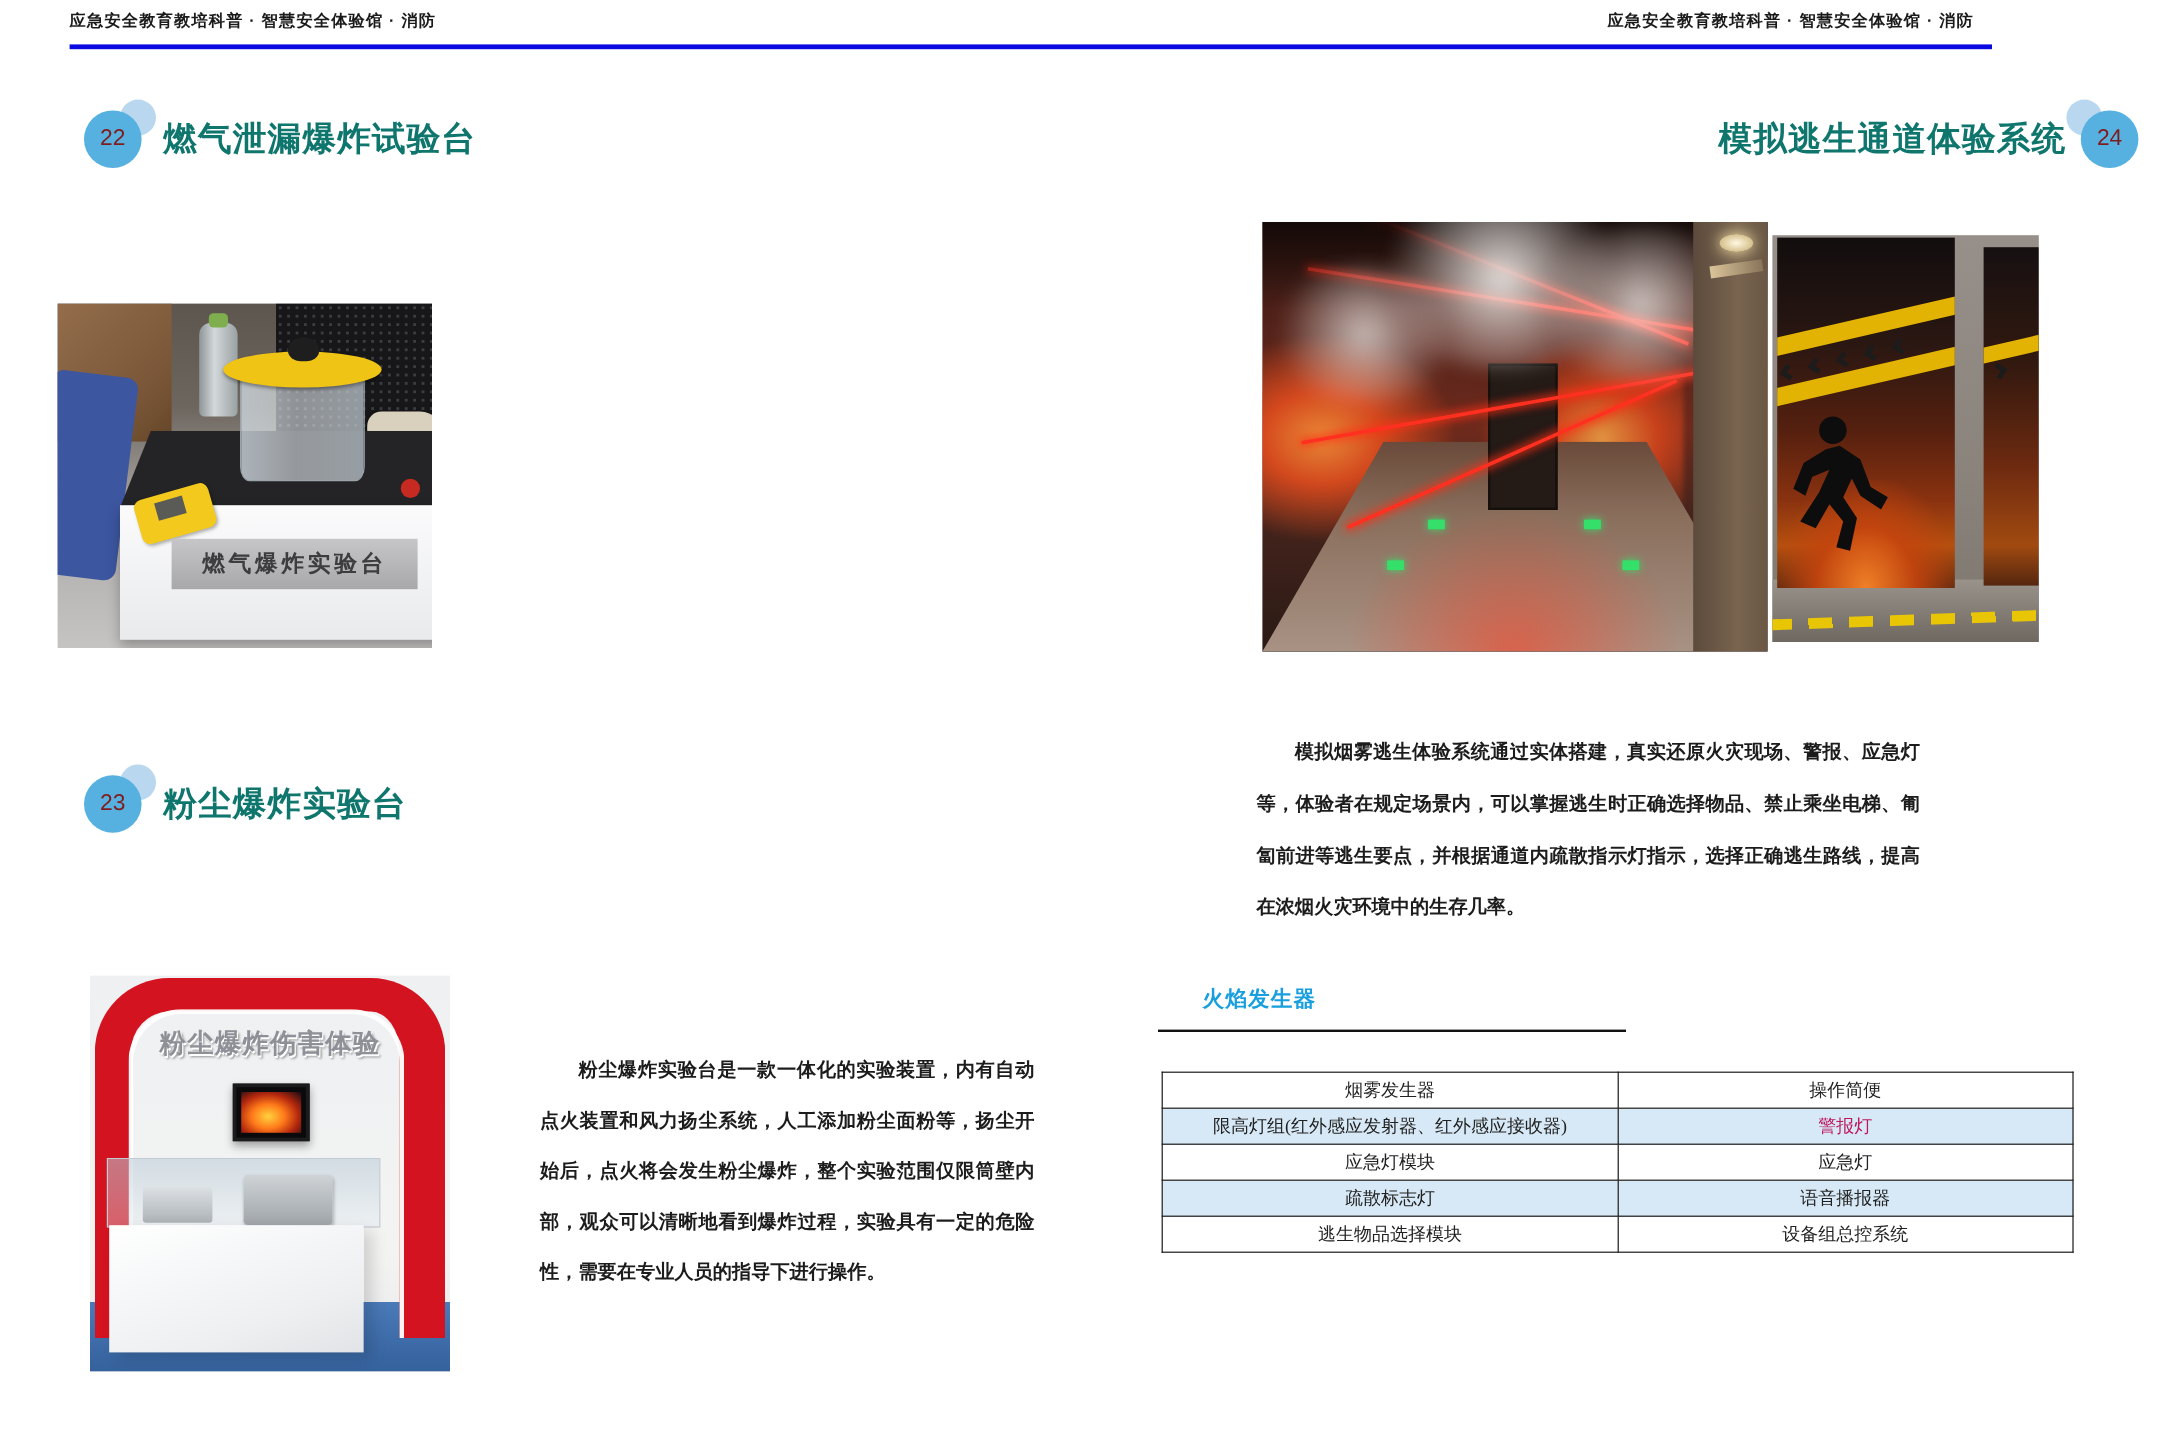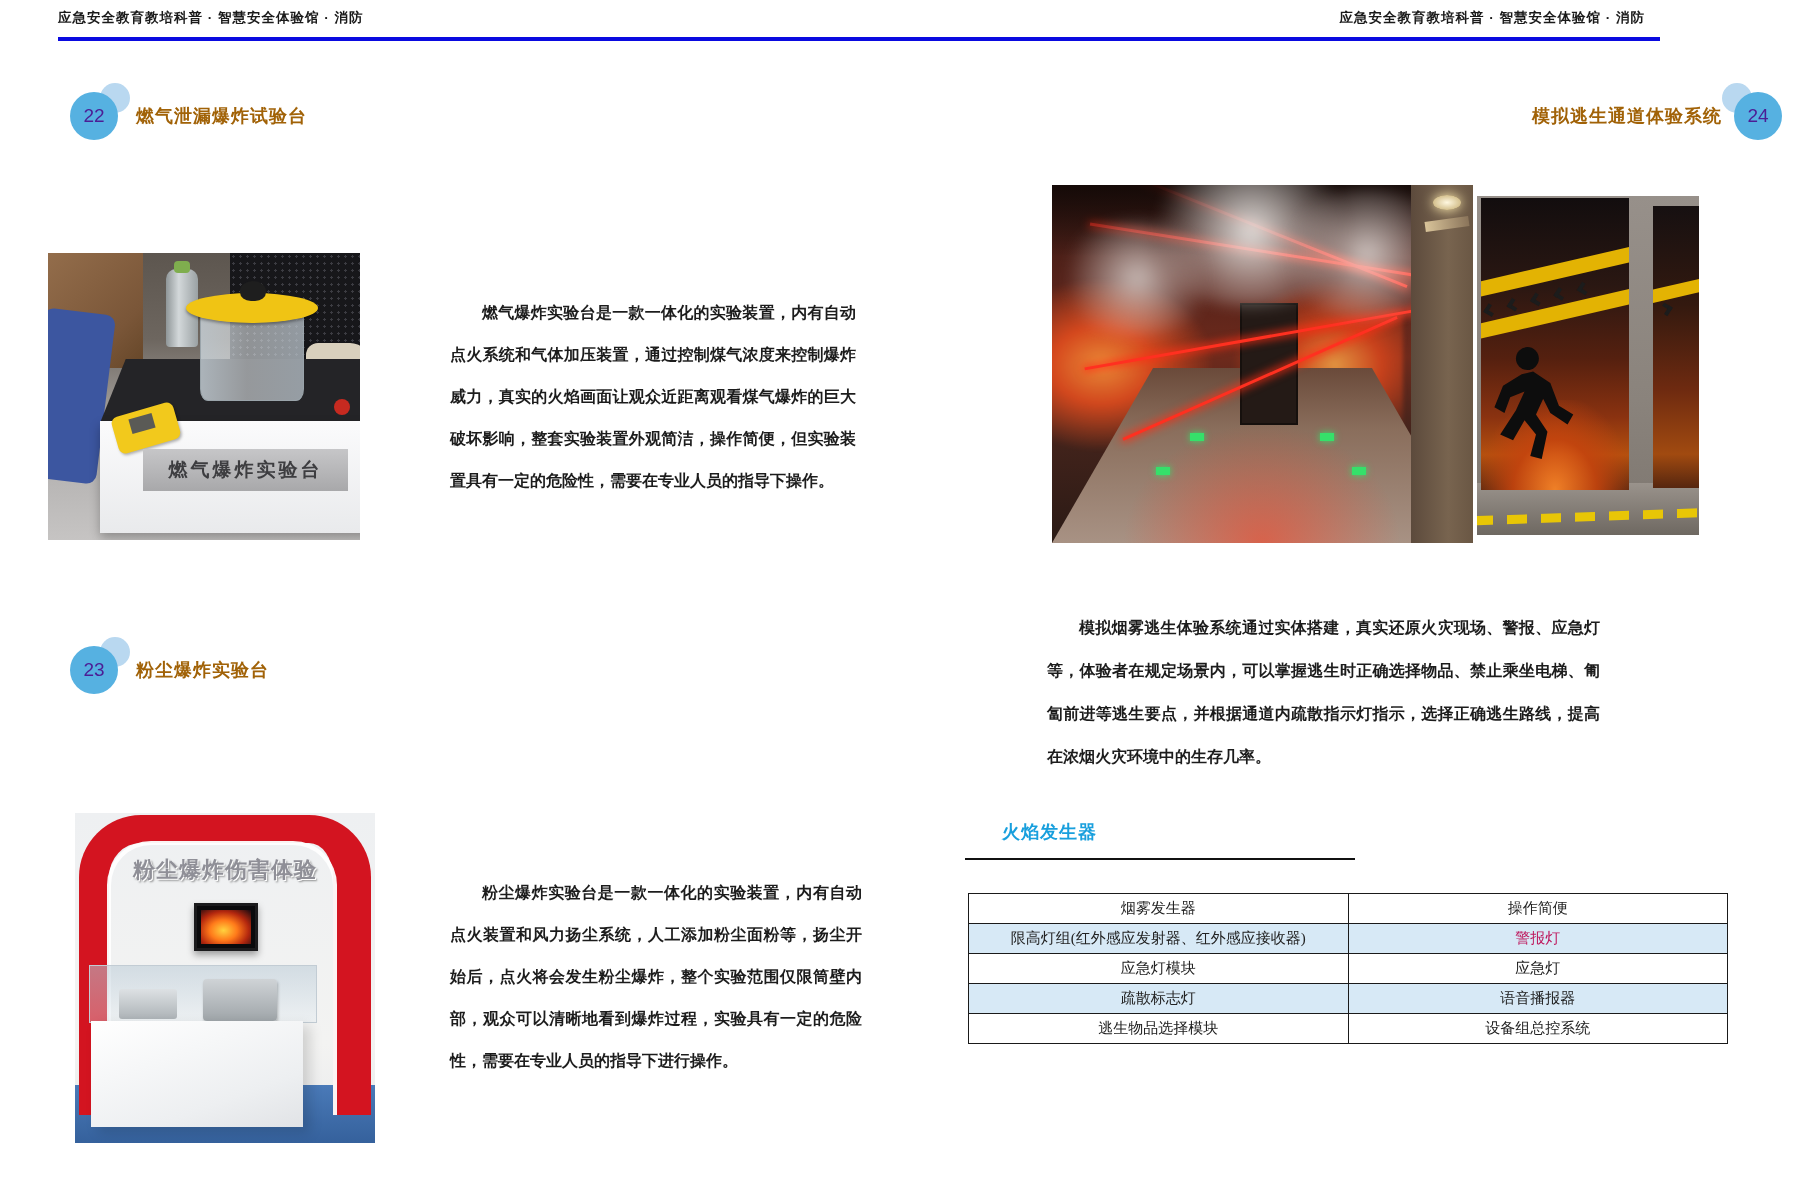--- a/index.html
+++ b/index.html
@@ -22,22 +22,22 @@
 
   
   .sec{position:absolute;display:flex;align-items:center;gap:18px;}
   #sec22{left:70px;top:92px;}
   #sec23{left:70px;top:646px;}
   #sec24{right:21px;top:92px;gap:12px;}
   .badge{position:relative;width:48px;height:48px;flex:0 0 48px;}
   .badge .light{position:absolute;width:30px;height:30px;border-radius:50%;background:var(--circle-light);top:-9px;z-index:0;}
   .badge.lr .light{right:-12px;}
   .badge.rl .light{left:-12px;}
-  .badge .main{position:absolute;inset:0;border-radius:50%;background:var(--circle);color:#4c1d95;display:flex;align-items:center;justify-content:center;font-size:19px;z-index:1;text-align:right;}
-  .sec-title{font-size:18px;font-weight:700;color:#a16207;letter-spacing:1px;white-space:nowrap;}
+  .badge .main{position:absolute;inset:0;border-radius:50%;background:var(--circle);color:#7f1d1d;display:flex;align-items:center;justify-content:center;font-size:19px;z-index:1;text-align:right;}
+  .sec-title{font-size:28px;font-weight:700;color:#0f766e;letter-spacing:1px;white-space:nowrap;}
 
   
   .para{position:absolute;font-size:16px;line-height:42px;color:#1c1c1c;text-align:justify;text-indent:2em;font-weight:600;}
   #para22{left:450px;top:292px;width:406px;}
   #para23{left:450px;top:872px;width:412px;}
   #para24{left:1047px;top:606px;width:553px;line-height:43px;}
 
   
   .photo{position:absolute;overflow:hidden;}
 
@@ -151,21 +151,20 @@
     <div class="pg-body"></div>
     <div class="pg-cyl"></div>
     <div class="pg-lid"></div>
     <div class="pg-knob"></div>
     <div class="pg-detector"></div>
     <div class="pg-screen"></div>
     <div class="pg-red"></div>
     <div class="pg-plaque">燃气爆炸实验台</div>
   </div>
 
-  <div class="para" id="para22">燃气爆炸实验台是一款一体化的实验装置，内有自动点火系统和气体加压装置，通过控制煤气浓度来控制爆炸威力，真实的火焰画面让观众近距离观看煤气爆炸的巨大破坏影响，整套实验装置外观简洁，操作简便，但实验装置具有一定的危险性，需要在专业人员的指导下操作。</div>
 
   <div class="sec" id="sec23">
     <div class="badge lr">
       <div class="light"></div>
       <div class="main">23</div>
     </div>
     <div class="sec-title">粉尘爆炸实验台</div>
   </div>
 
   <div class="photo" id="photo-dust">

